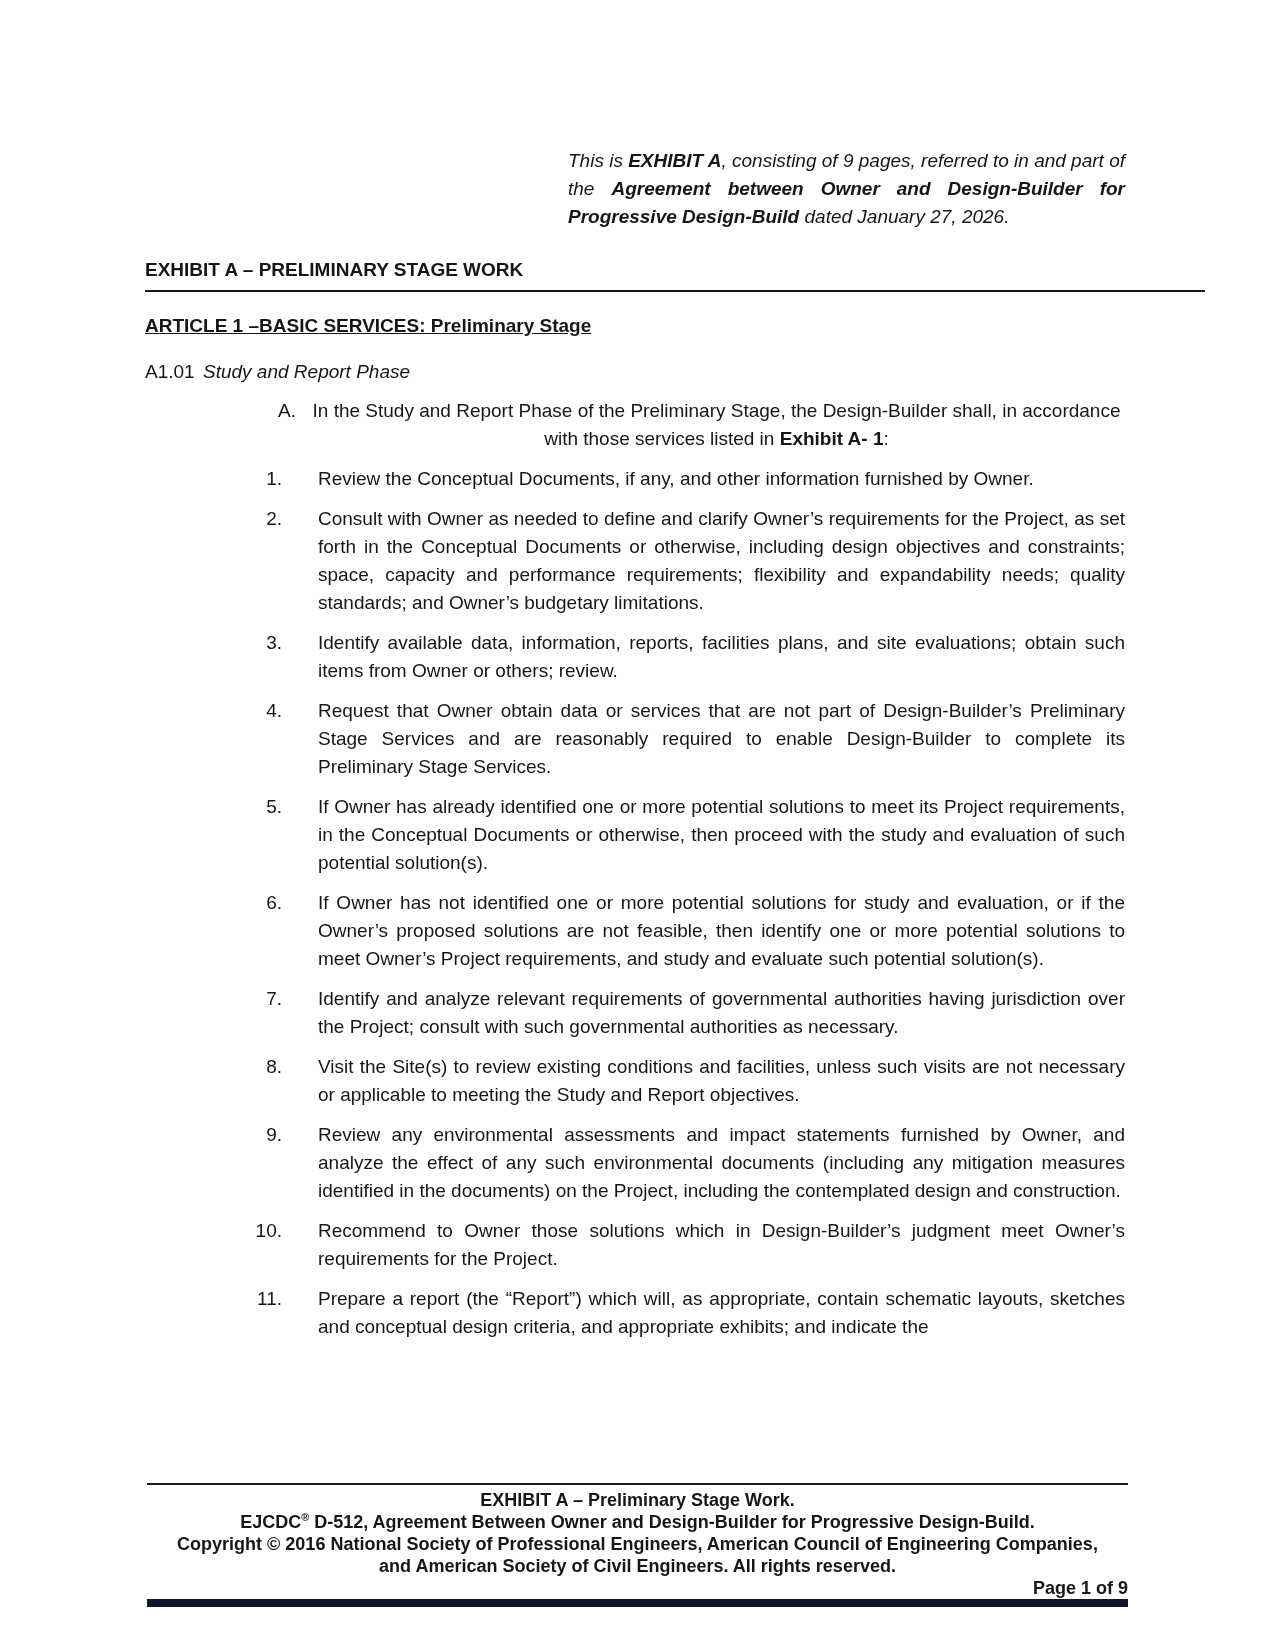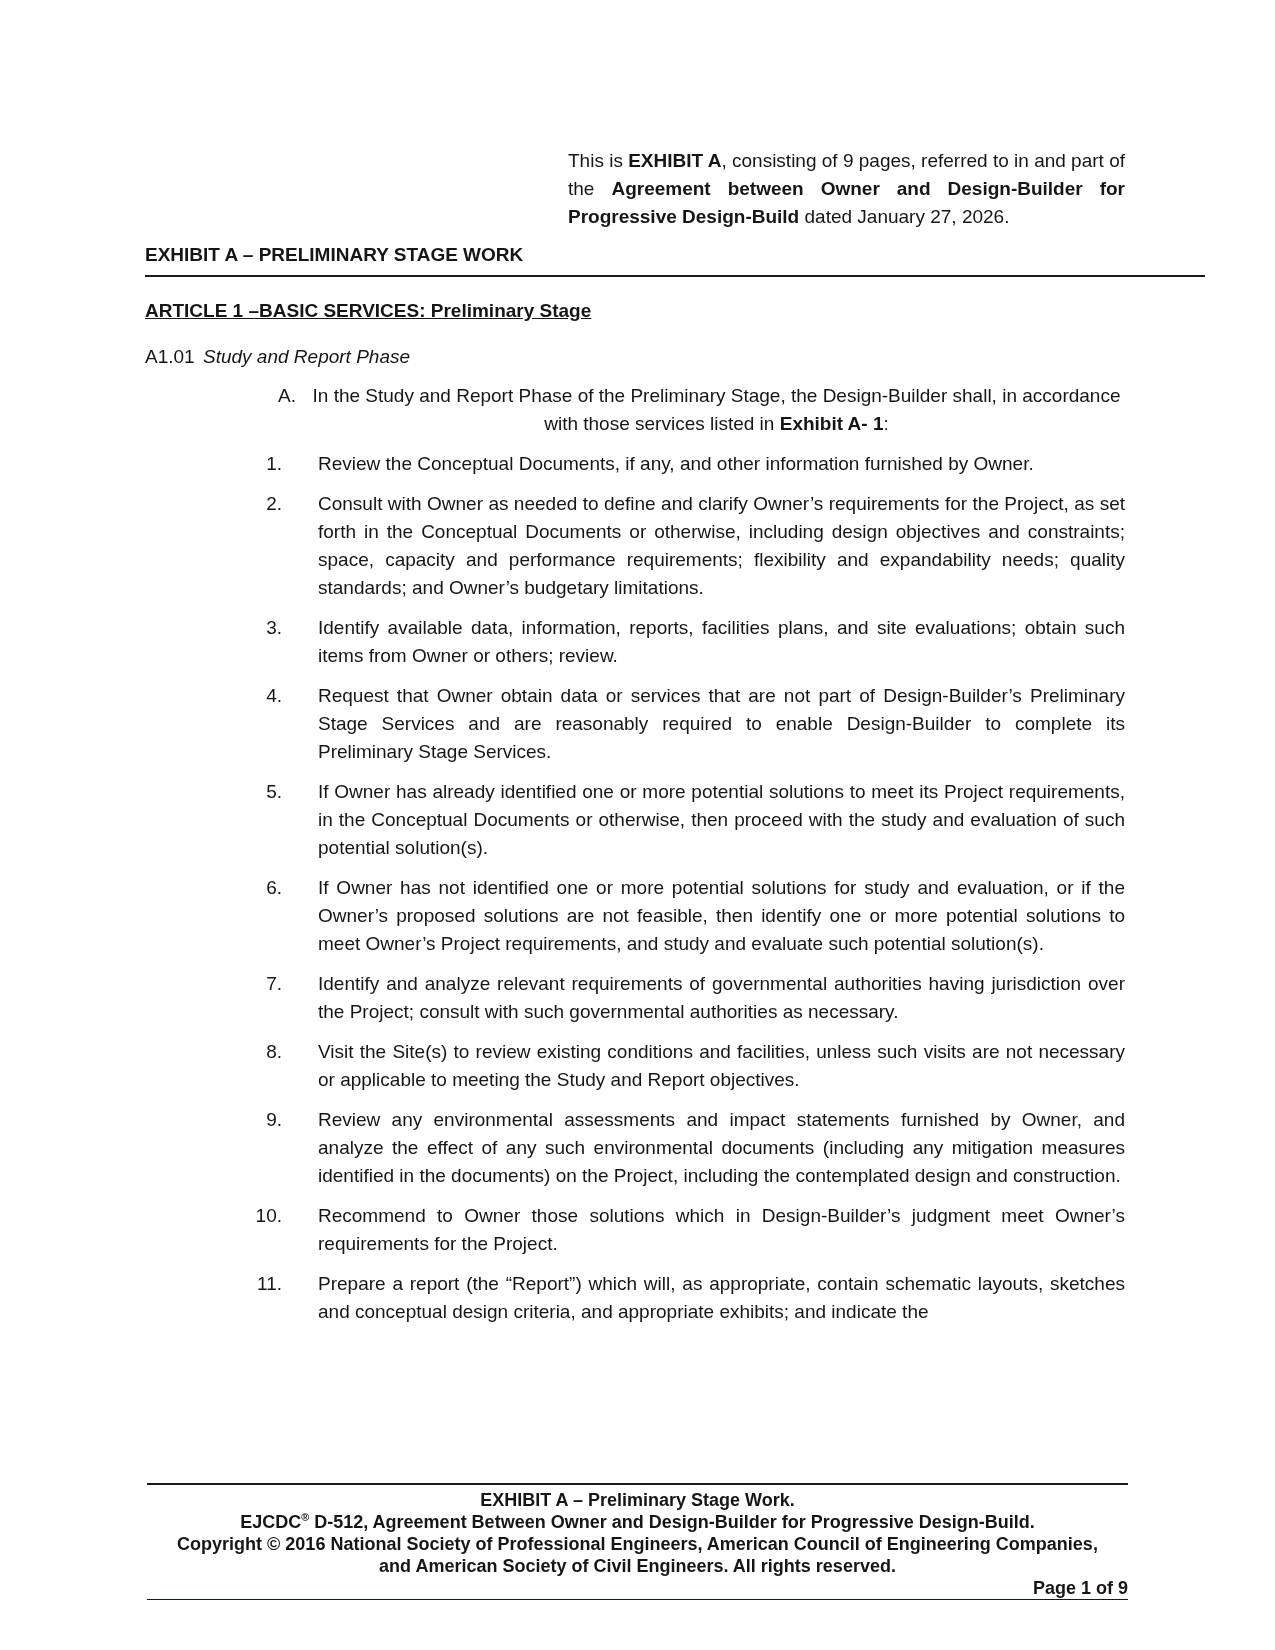--- a/index.html
+++ b/index.html
@@ -20,21 +20,22 @@
     top: 147px;
     width: 980px;
   }
   .b { font-weight: bold; }
   sup { font-size: 0.6em; line-height: 0; vertical-align: super; }
 
   .notice {
     margin-left: 423px;
     width: 557px;
     text-align: justify;
-    margin-bottom: 10px;
+    margin-bottom: 25px;
+    font-style: italic;
   }
   .h-exhibit {
     font-weight: bold;
     width: 1060px;
     padding-bottom: 6px;
     border-bottom: 2.5px solid #1a1a1a;
   }
   .h-article {
     font-weight: bold;
     margin-top: 20px;
@@ -52,21 +53,21 @@
   .li { display: flex; margin-bottom: 12px; }
   .li .num { width: 137px; text-align: right; flex-shrink: 0; }
   .li .itxt { margin-left: 36px; flex: 1; text-align: justify; }
 
   .footer {
     position: absolute;
     left: 147px;
     top: 1483px;
     width: 981px;
     border-top: 2px solid #1a1a1a;
-    border-bottom: 1px solid #0f172a;
+    border-bottom: 8px solid #0f172a;
     padding: 4px 0 0 0;
     font-weight: bold;
     font-size: 18px;
     line-height: 22px;
     text-align: center;
   }
   .footer .pageno { text-align: right; }
 </style>
 </head>
 <body>

